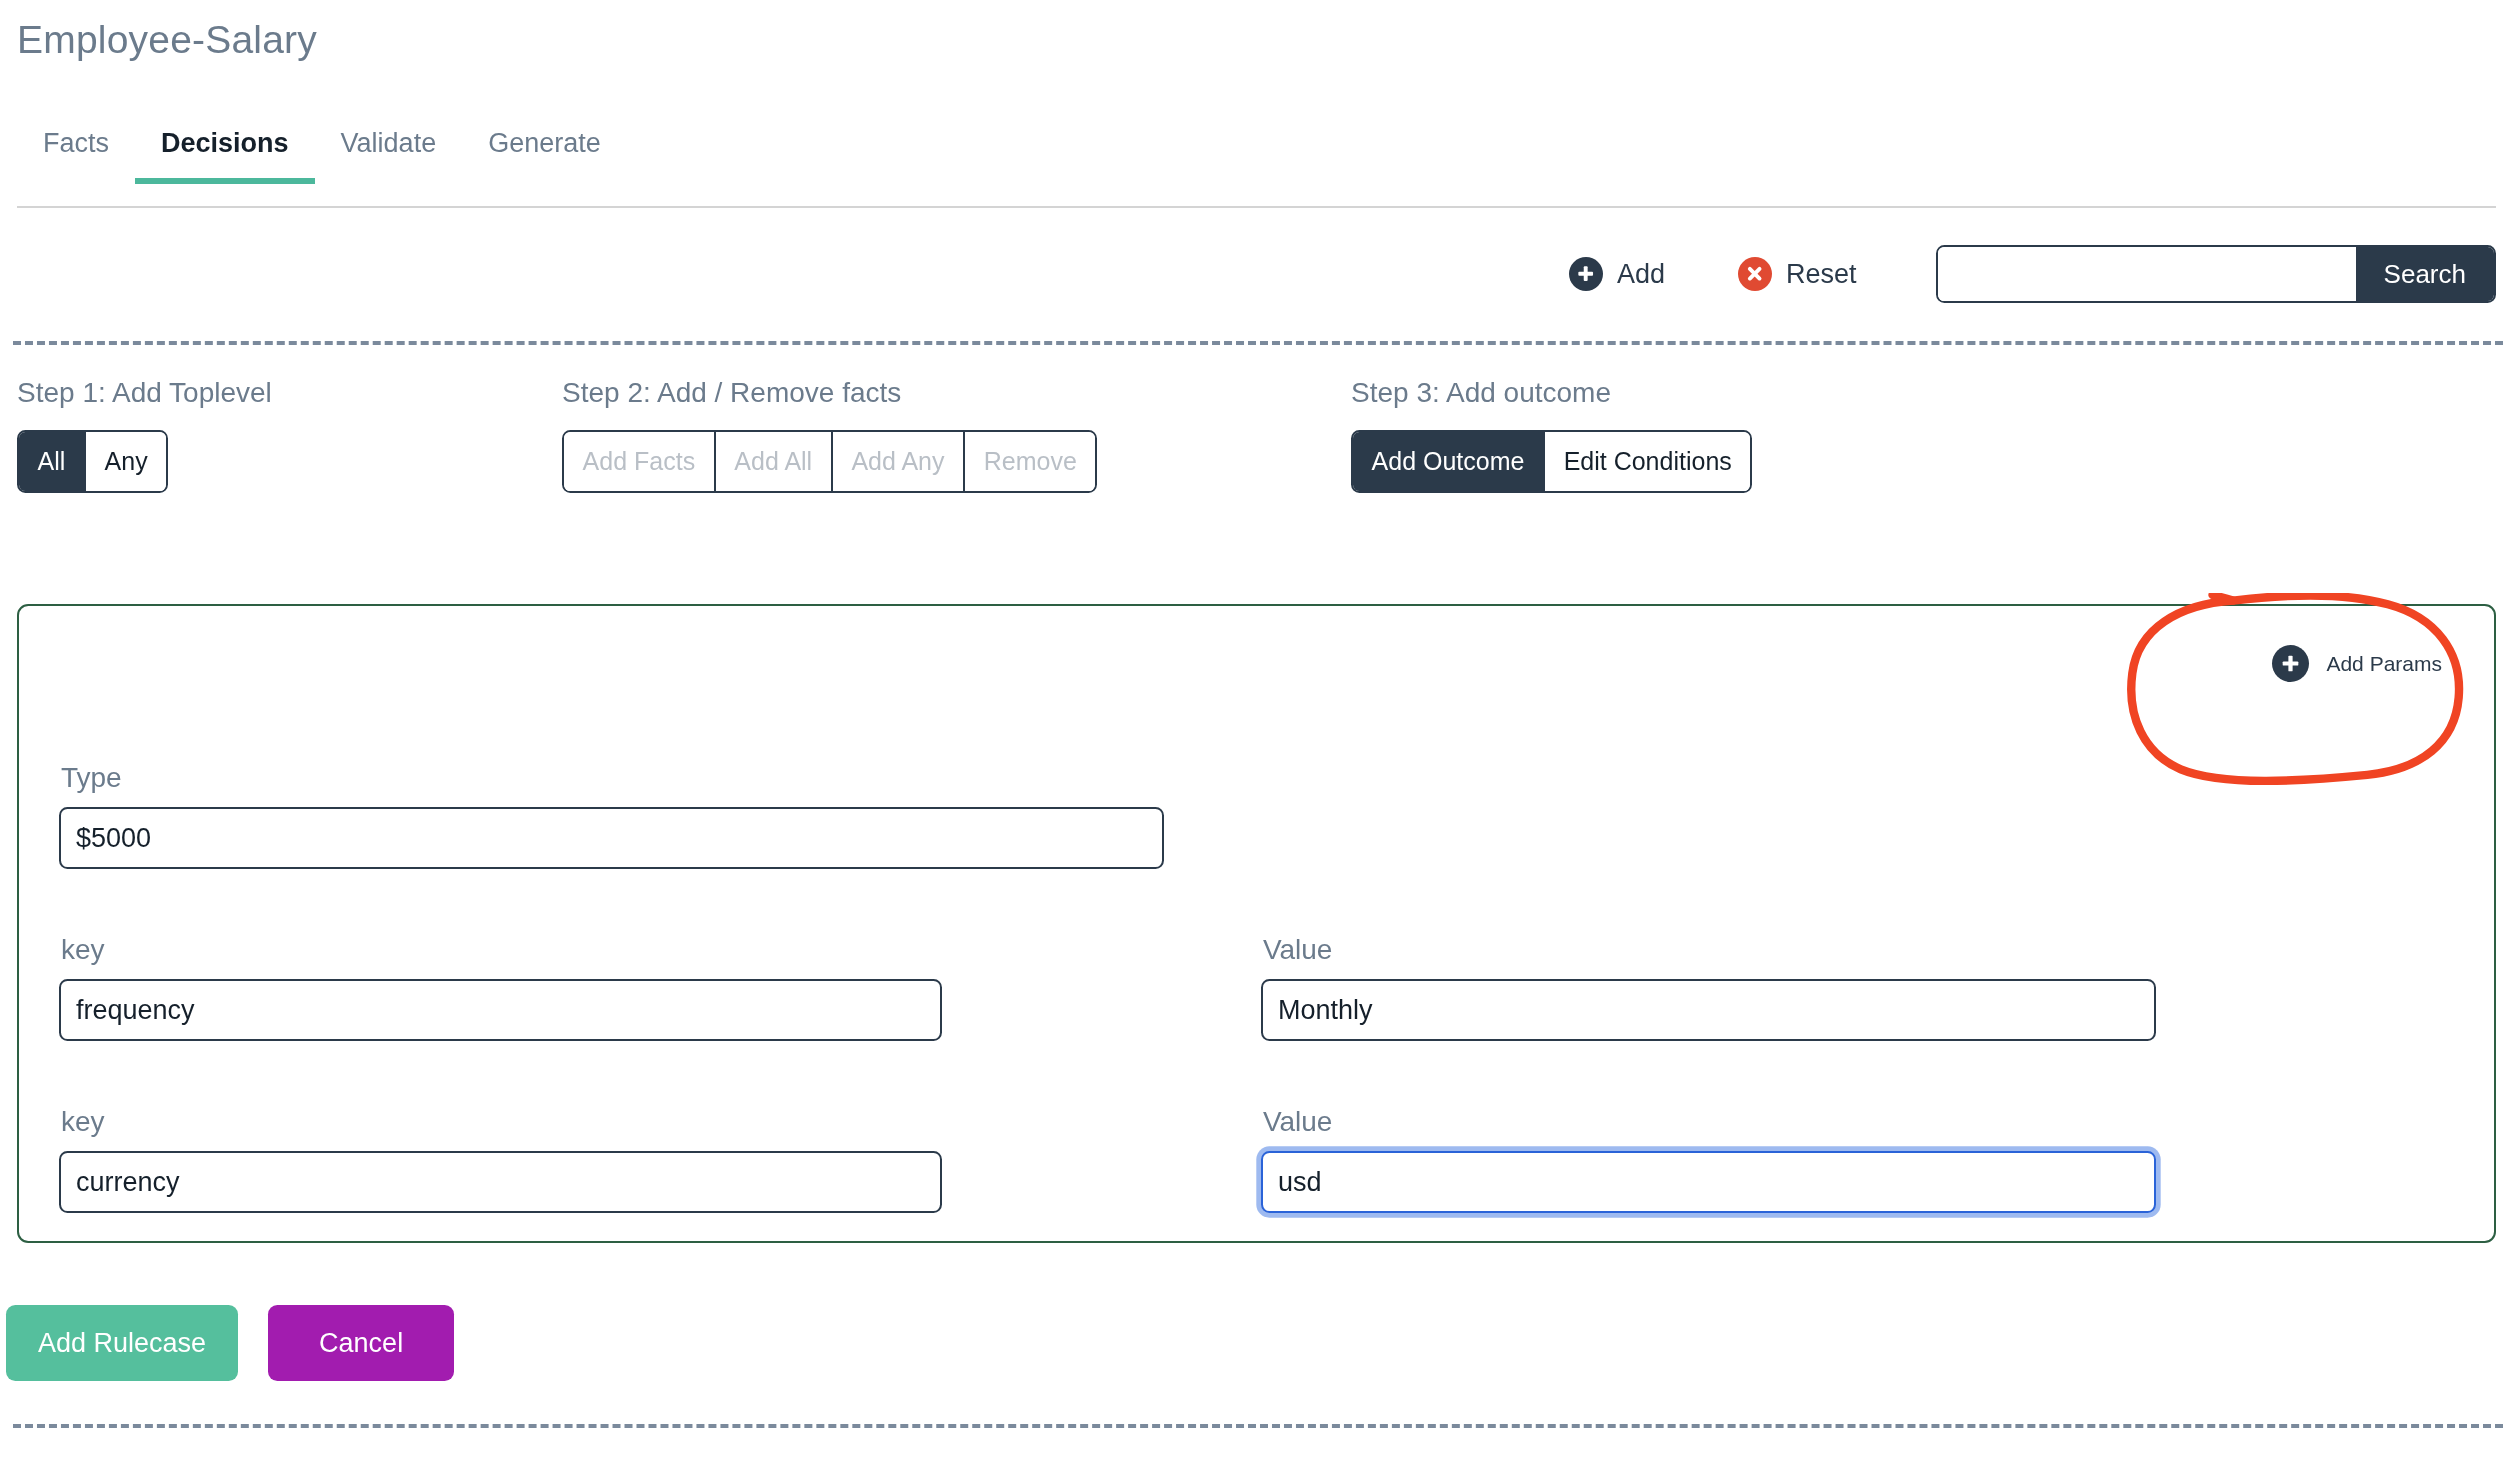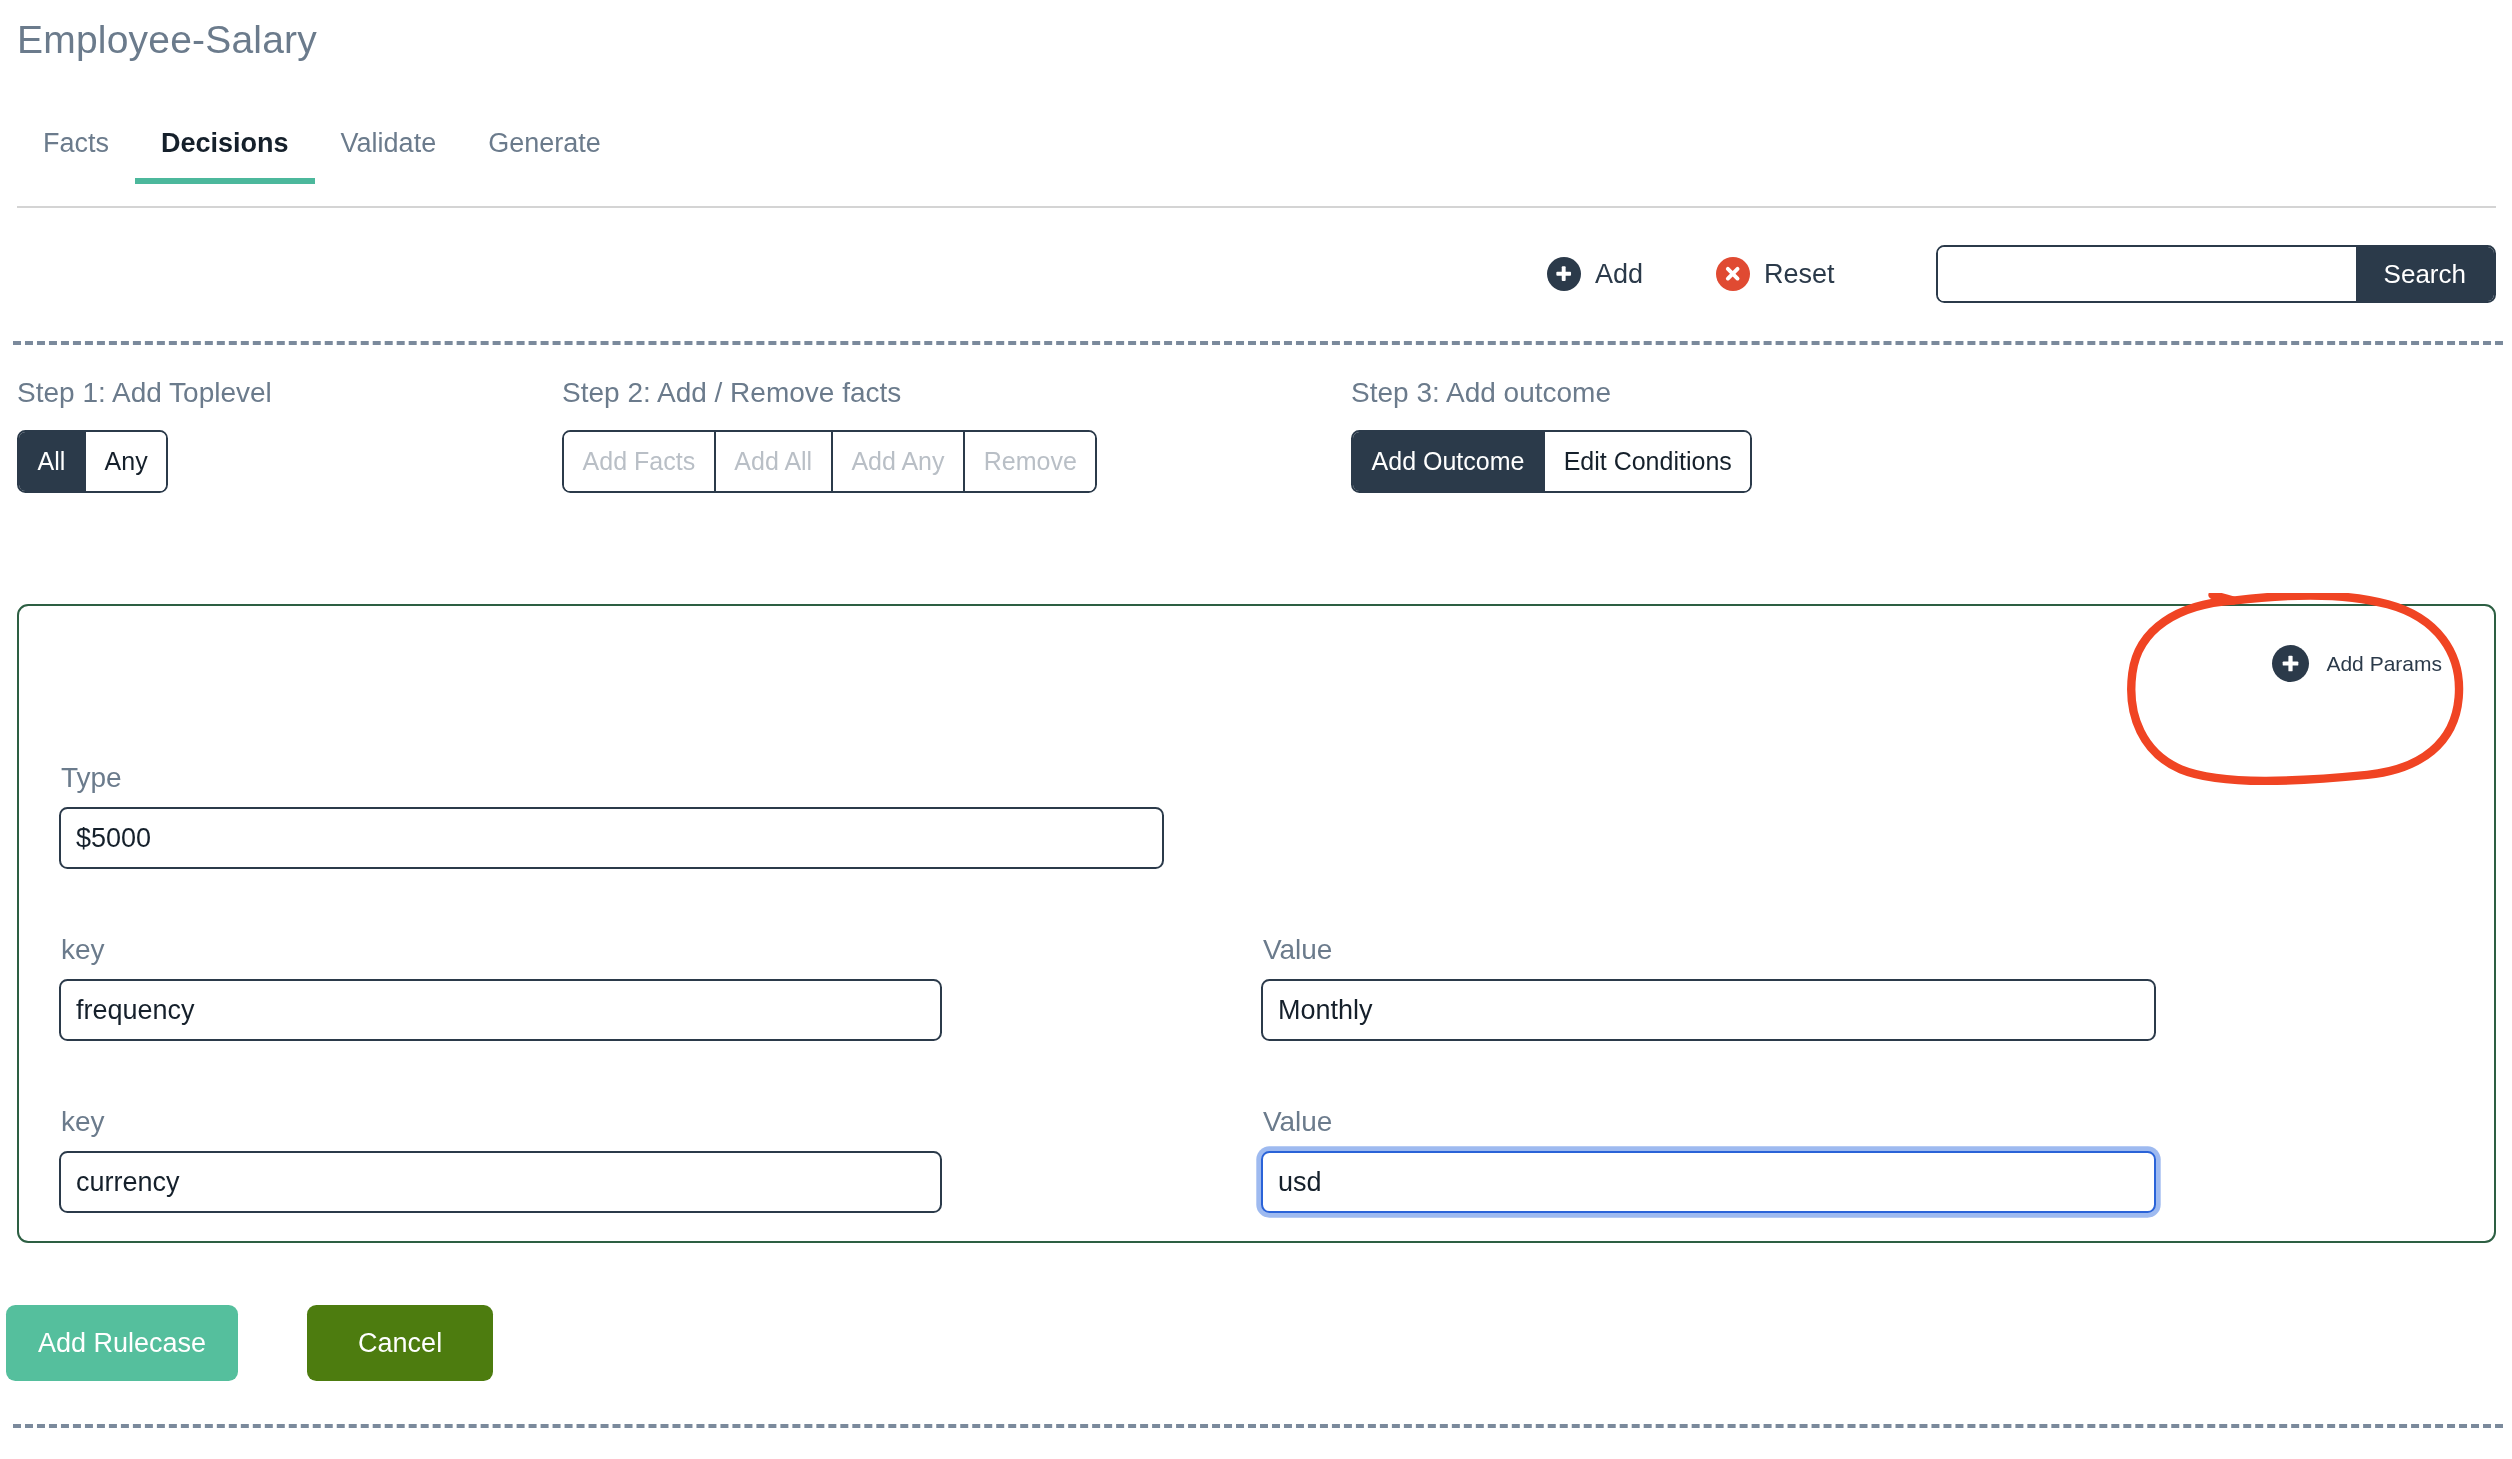--- a/index.html
+++ b/index.html
@@ -97,21 +97,21 @@
   .icon-circle svg { display: block; }
 
   .search-group {
     display: flex;
     align-items: stretch;
     height: 58px;
     border: 2.8px solid #2b3a4a;
     border-radius: 8.4px;
     overflow: hidden;
     background: #ffffff;
-    margin-left: 28px;
+    margin-left: 6px;
   }
   .search-input {
     width: 418px;
     border: none;
     outline: none;
     padding: 0 13px;
     font-family: inherit;
     font-size: 25px;
     color: #15202b;
     background: #ffffff;
@@ -264,21 +264,21 @@
     border-radius: 9.3px;
     font-family: inherit;
     font-size: 27px;
     color: #ffffff;
     height: 76px;
     cursor: pointer;
     padding: 0 32px;
     min-width: 151px;
   }
   .action-btn.primary { background: #55bf9d; }
-  .action-btn.muted   { background: #4d7c0f; min-width: 186px; margin-left: 39px; }
+  .action-btn.muted   { background: #a21caf; min-width: 186px; }
 
   
   .annotation {
     position: absolute;
     left: 2123px; top: 593px;
     width: 345px; height: 196px;
     pointer-events: none;
   }
 </style>
 </head>

